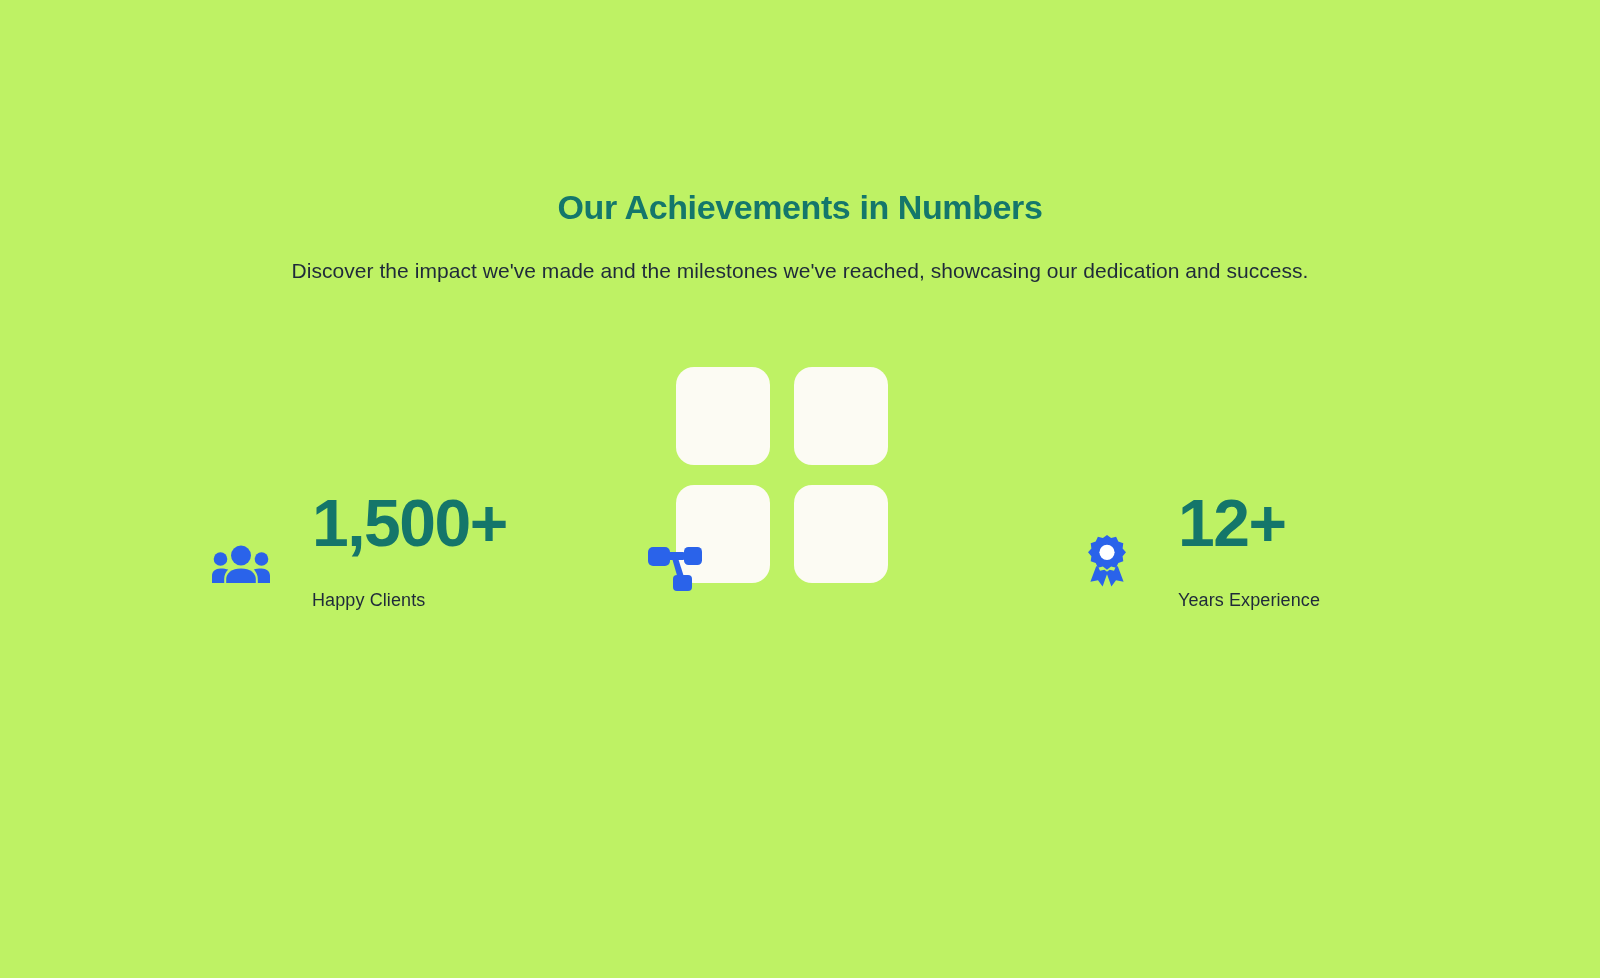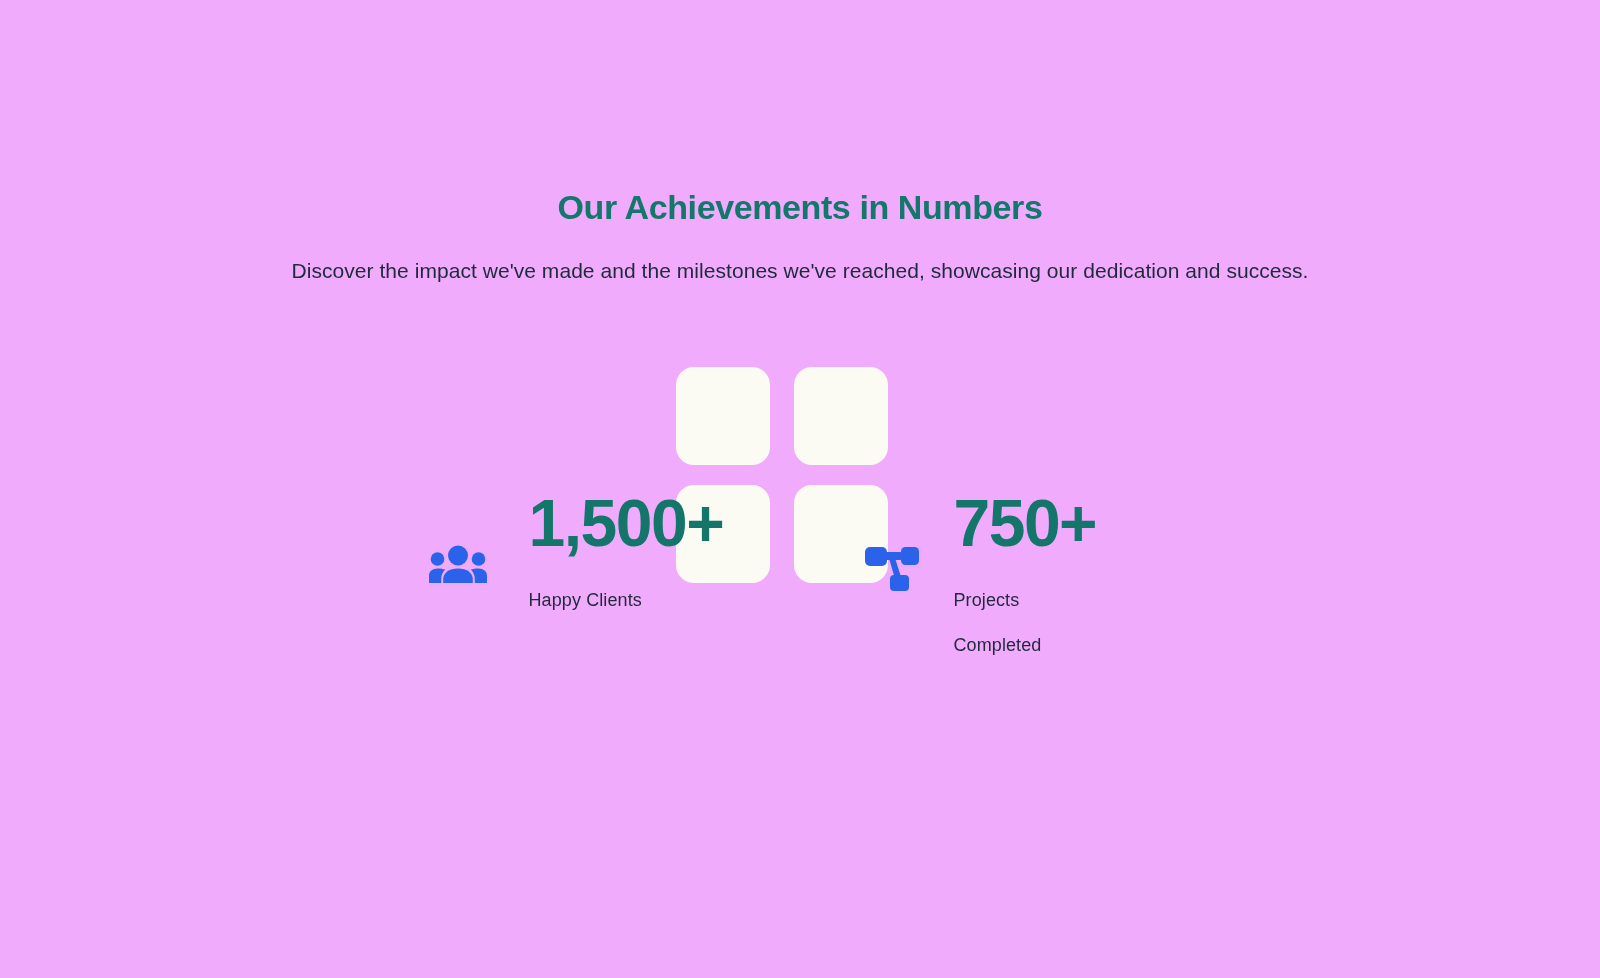--- a/index.html
+++ b/index.html
@@ -9,21 +9,21 @@
     height: 978px;
     background: #ffffff;
     font-family: "Liberation Sans", sans-serif;
     overflow: hidden;
   }
 
   .page {
     position: relative;
     width: 1600px;
     height: 978px;
-    background: #f0abfc;
+    background: #bef264;
   }
 
   
   .heading-block {
     position: absolute;
     top: 186px;
     left: 0;
     width: 1600px;
     text-align: center;
   }
@@ -172,21 +172,33 @@
         <svg width="56" height="56" viewBox="0 0 56 56" aria-hidden="true">
           <g fill="#2a63ea">
             <rect x="19" y="13" width="20" height="8" rx="2"></rect>
             <path d="M26 19 L32 19 L38 38 L32 40 Z"></path>
             <rect x="2" y="8" width="22" height="19" rx="5"></rect>
             <rect x="38" y="8" width="18" height="18" rx="4.5"></rect>
             <rect x="27" y="36" width="19" height="16" rx="4"></rect>
           </g>
         </svg>
       </div>
+    </div>
+
+    <div class="stat-item nowrap">
+      <div class="stat-icon">
+        <svg width="46" height="56" viewBox="0 0 46 56" aria-hidden="true">
+          <g fill="#2a63ea">
+            <path d="M23 0l4.1 3.1 5-1.3 2.2 4.7 5 1.8-.7 5.1 3.4 3.9-3.4 3.9.7 5.1-5 1.8-2.2 4.7-5-1.3L23 34.8l-4.1-3.3-5 1.3-2.2-4.7-5-1.8.7-5.1L4 17.3l3.4-3.9-.7-5.1 5-1.8 2.2-4.7 5 1.3Z"></path>
+            <circle cx="23" cy="17.3" r="7.6" fill="#ffffff"></circle>
+            <path d="M12.2 31.2 6.4 46.8l7.6-1.6 4.6 6.2 5.1-14.1-3.3-2.6-4.4 1.1-2-4.3z"></path>
+            <path d="M33.8 31.2l5.8 15.6-7.6-1.6-4.6 6.2-5.1-14.1 3.3-2.6 4.4 1.1 2-4.3z"></path>
+          </g>
+        </svg>
+      </div>
       <div class="stat-text">
-        <div class="stat-value">750+</div>
-        <div class="stat-label">Projects Completed</div>
+        <div class="stat-value">12+</div>
+        <div class="stat-label">Years Experience</div>
       </div>
     </div>
-
 
   </div>
 </div>
 
 </body></html>

